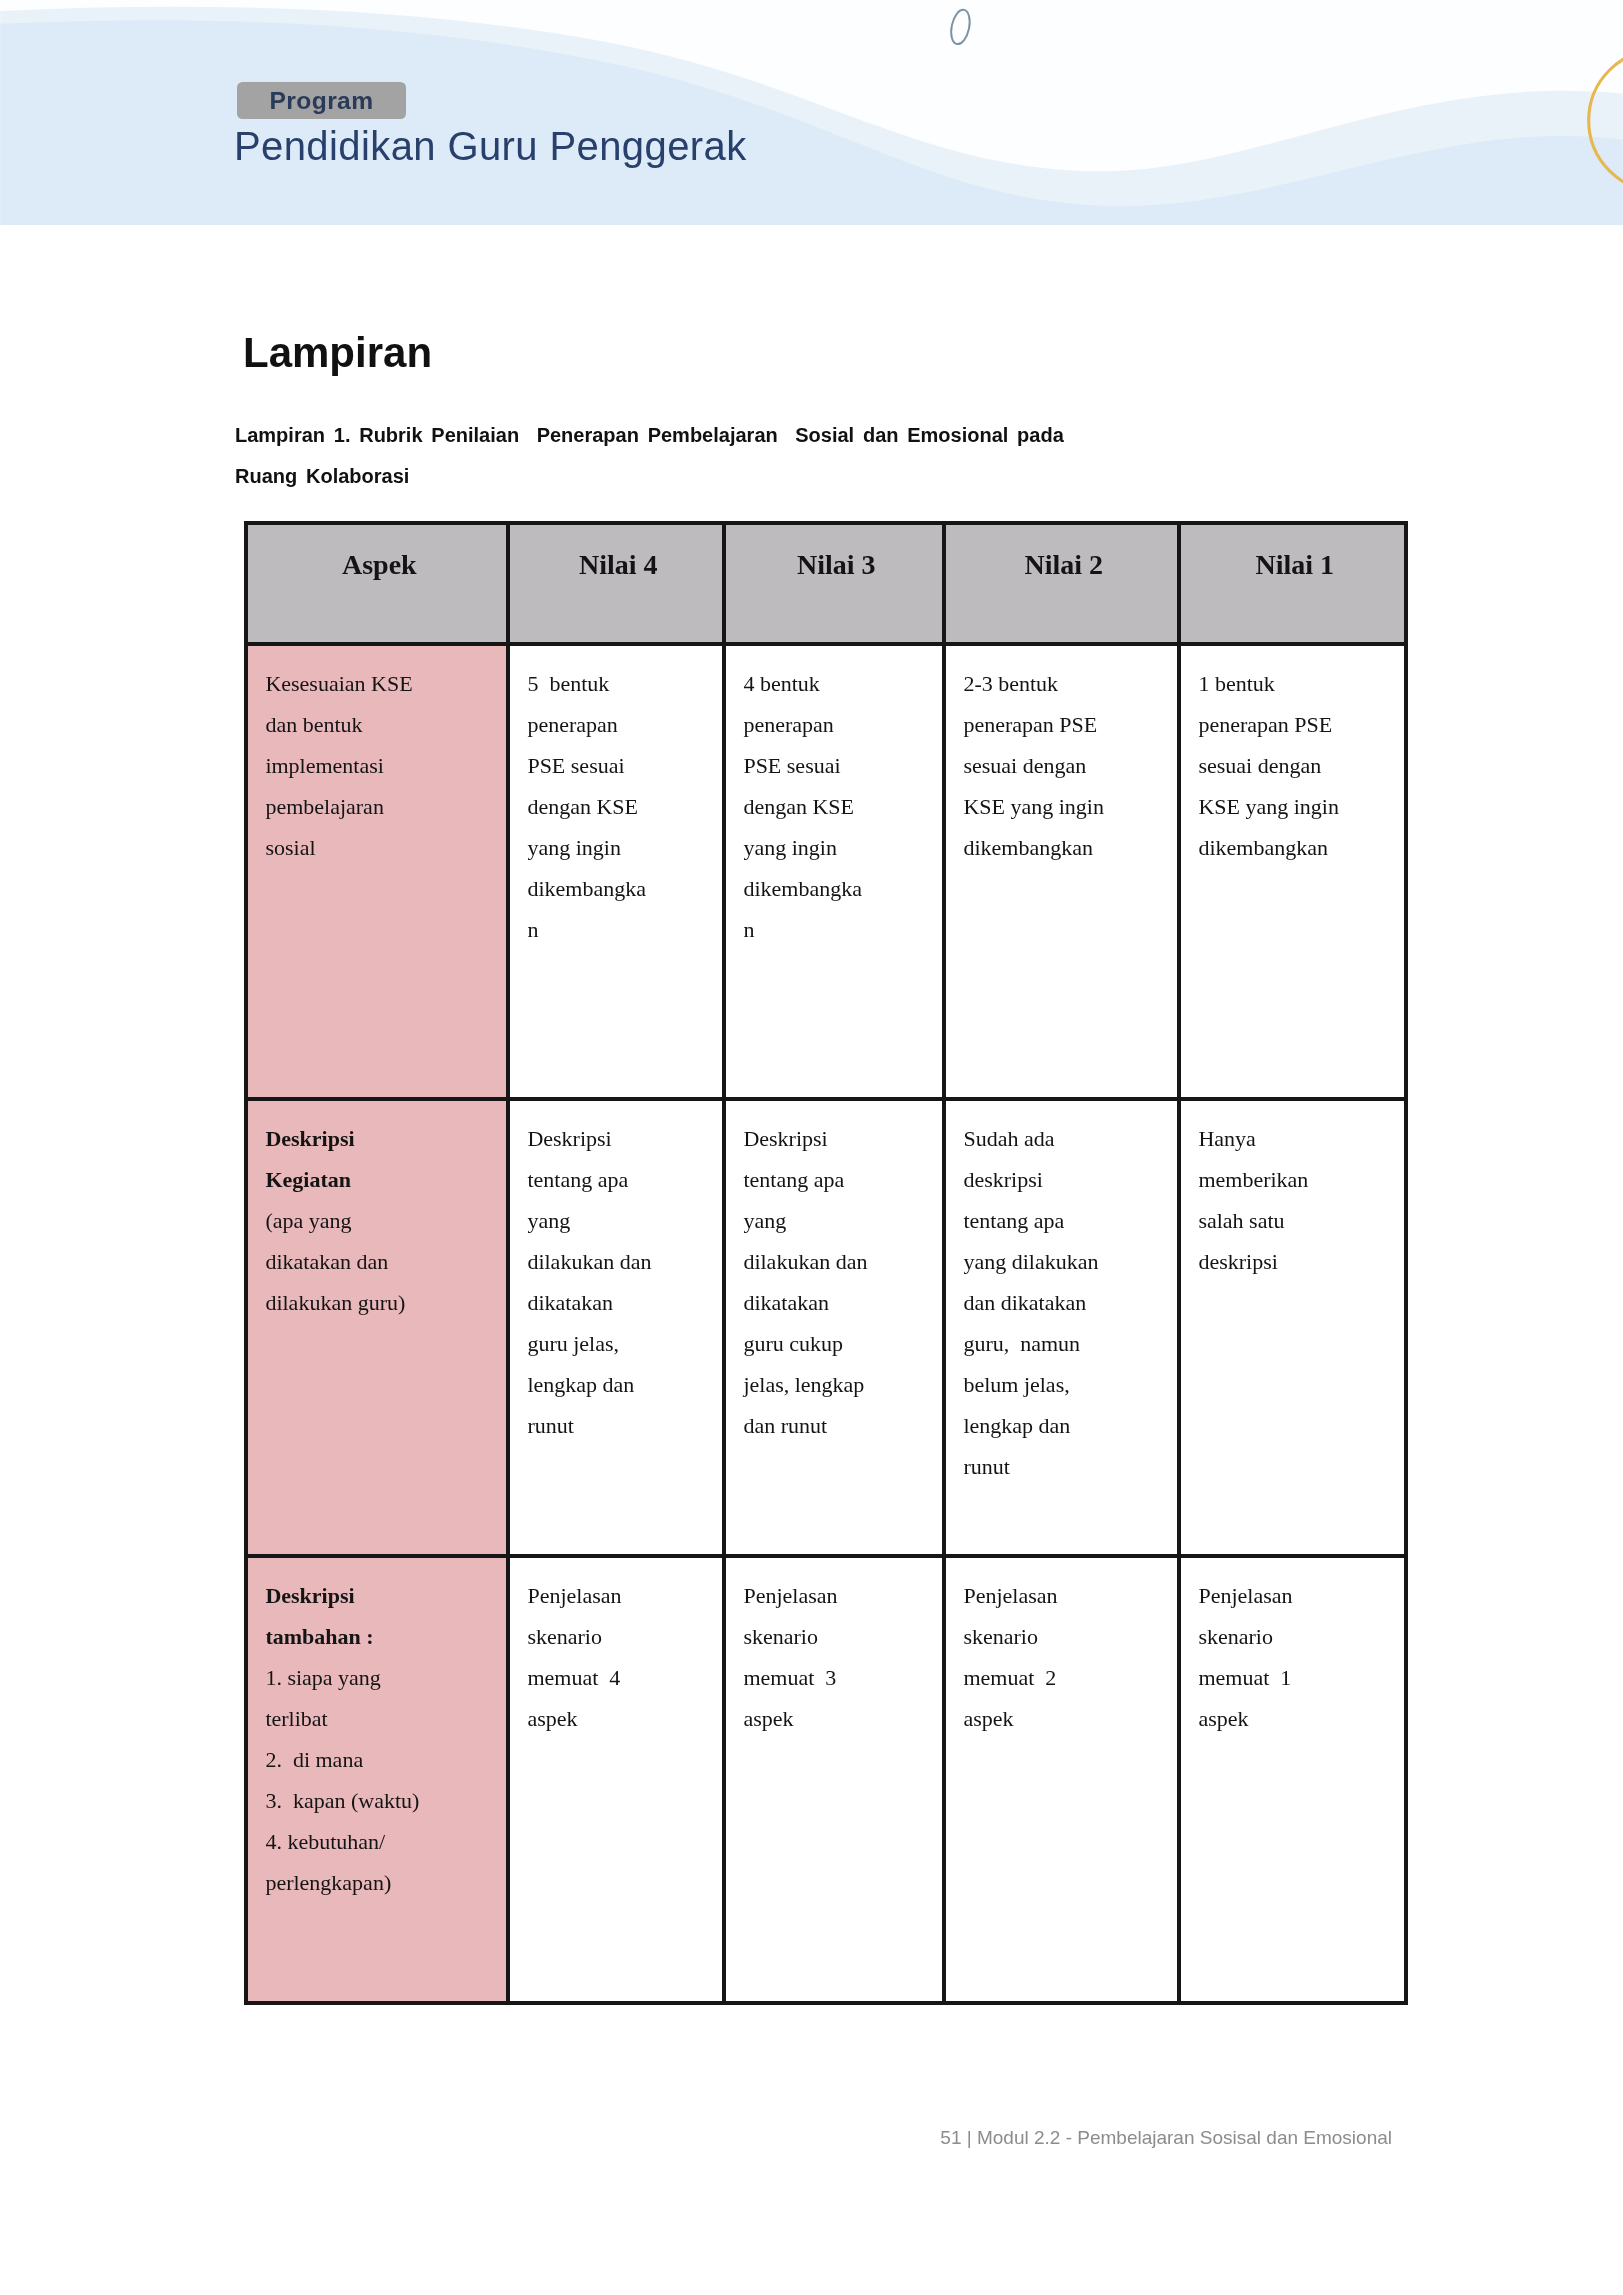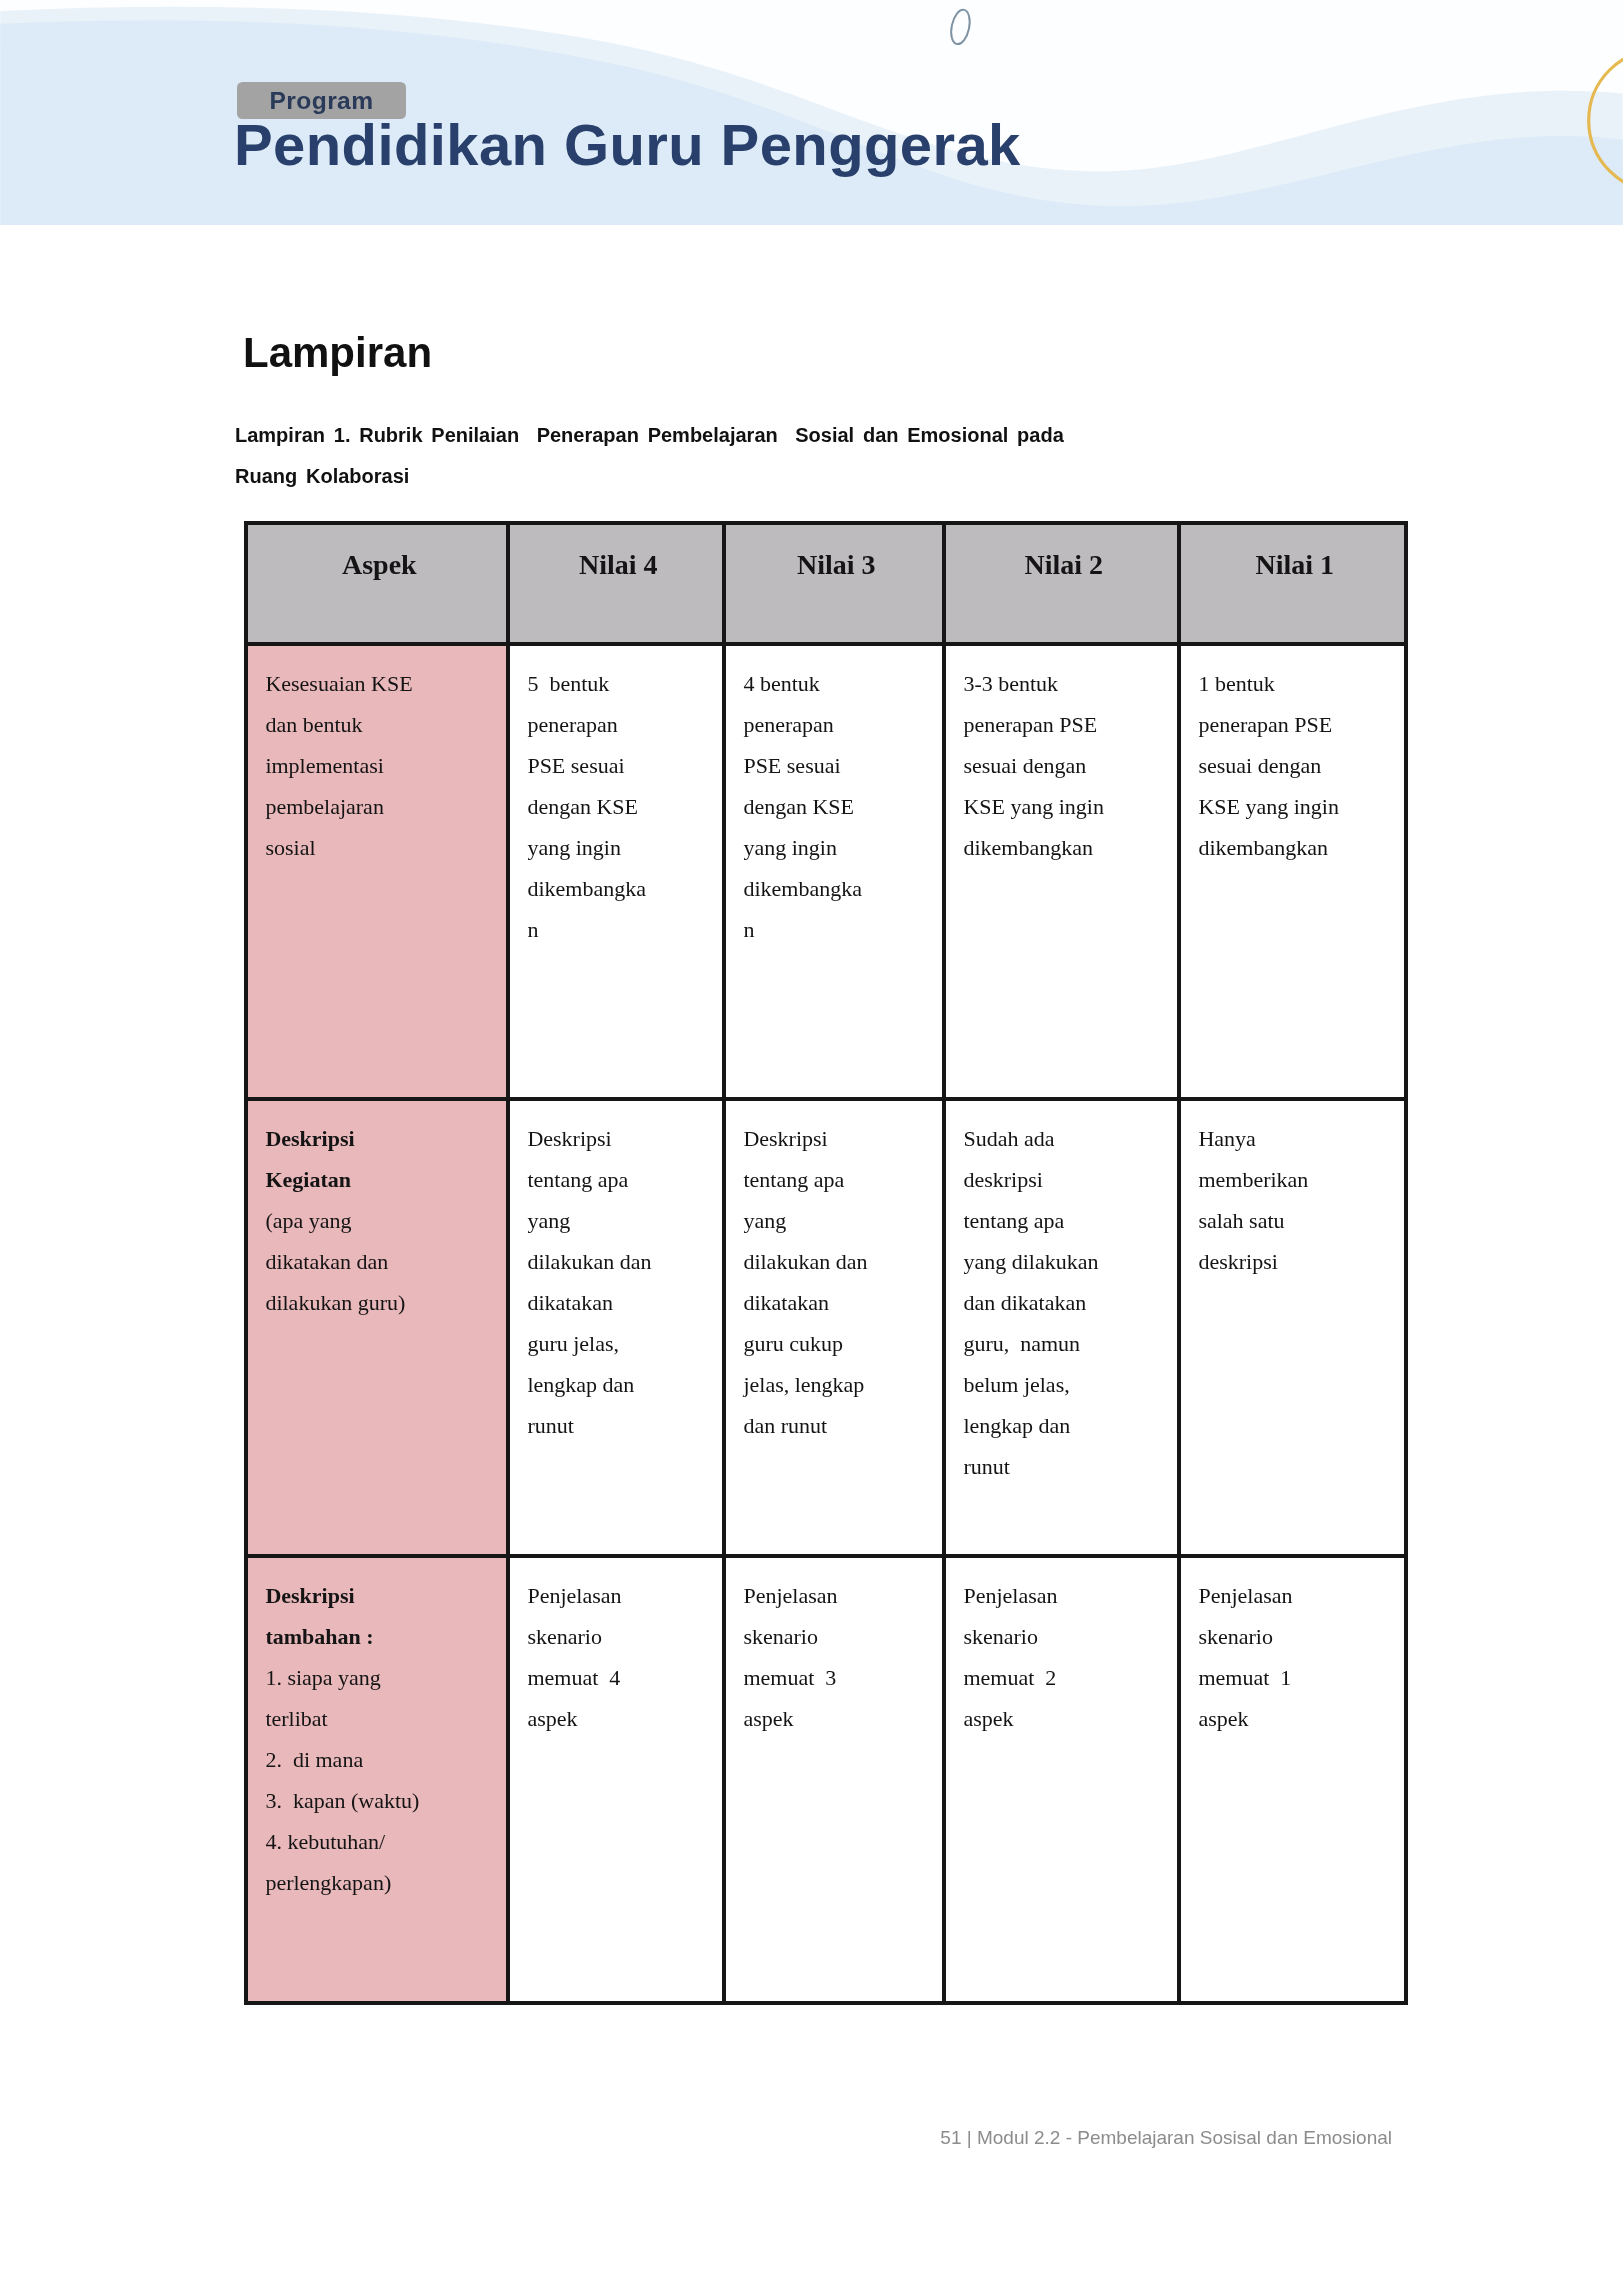--- a/index.html
+++ b/index.html
@@ -11,22 +11,22 @@
   
   .hdr{position:absolute;top:0;left:0;width:1623px;height:225px;}
   .hdr svg{position:absolute;top:0;left:0;}
   .badge{
     position:absolute;left:237px;top:82px;width:169px;height:37px;
     background:#a3a3a3;border-radius:5.5px;
     display:flex;align-items:center;justify-content:center;
     font-size:24.6px;font-weight:bold;color:#2a3a59;letter-spacing:0.4px;
   }
   .brand{
-    position:absolute;left:234px;top:111px;
-    font-size:58px;font-weight:bold;color:#28406b;letter-spacing:0.4px;
+    position:absolute;left:234px;top:124px;
+    font-size:40px;font-weight:normal;color:#28406b;letter-spacing:0.4px;
   }
   
   .heading{
     position:absolute;left:235px;top:321px;margin:8px;
     font-size:42px;font-weight:bold;color:#111;
   }
   .subtitle{
     position:absolute;left:235px;top:415px;width:1173px;margin:0;
     font-size:20px;font-weight:bold;color:#111;line-height:41px;
     white-space:pre-wrap;word-spacing:3.2px;
@@ -115,21 +115,21 @@
 yang ingin
 dikembangka
 n</td>
         <td>4 bentuk
 penerapan
 PSE sesuai
 dengan KSE
 yang ingin
 dikembangka
 n</td>
-        <td>3-3 bentuk
+        <td>2-3 bentuk
 penerapan PSE
 sesuai dengan
 KSE yang ingin
 dikembangkan</td>
         <td>1 bentuk
 penerapan PSE
 sesuai dengan
 KSE yang ingin
 dikembangkan</td>
       </tr>

